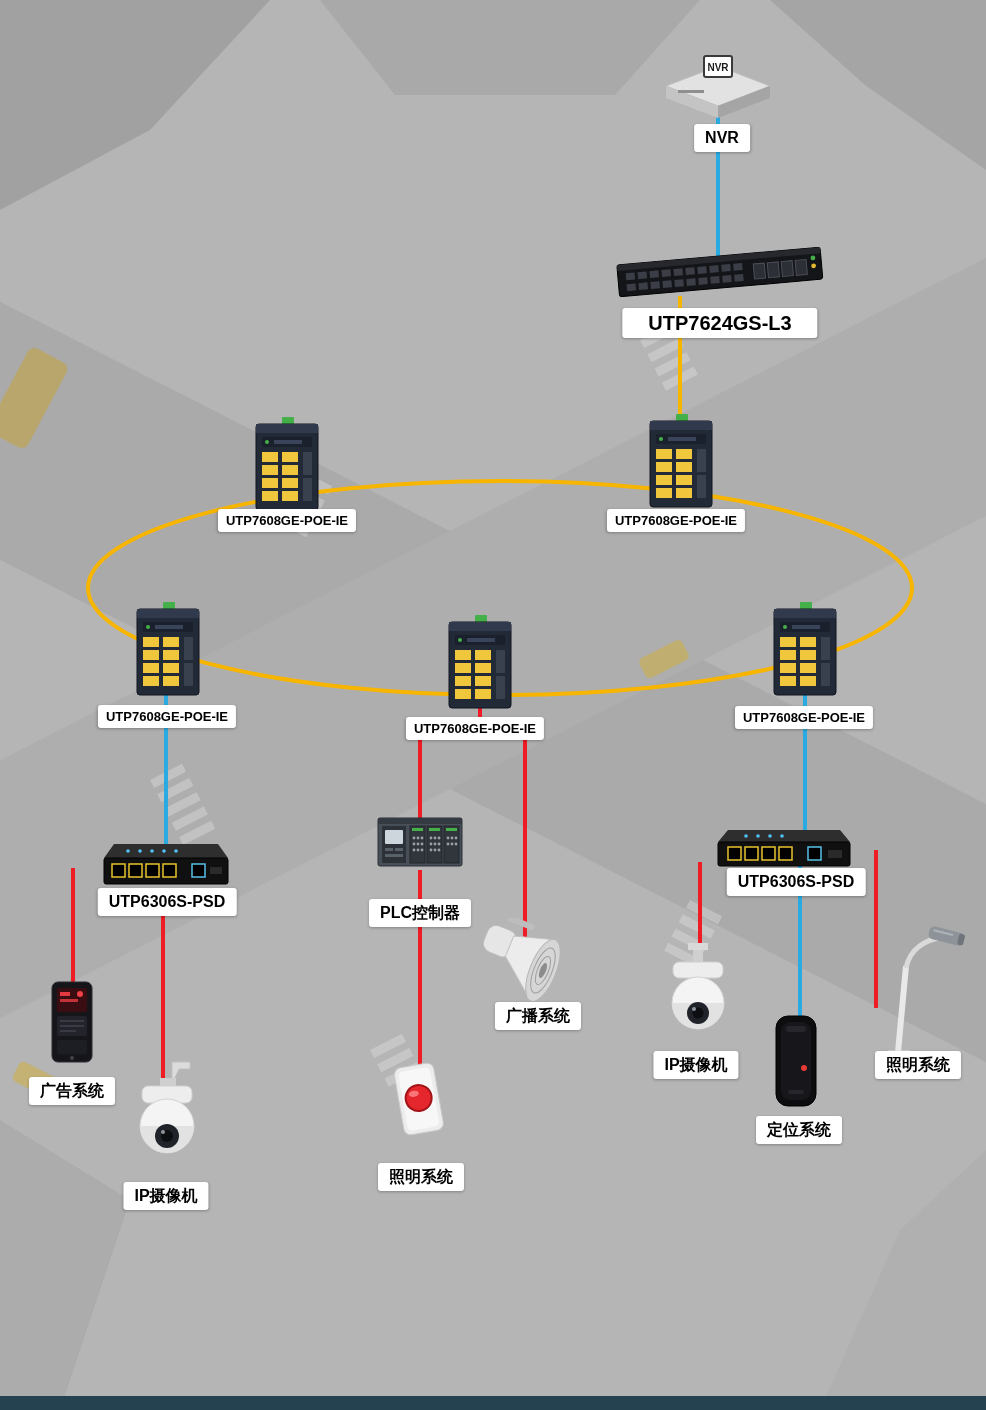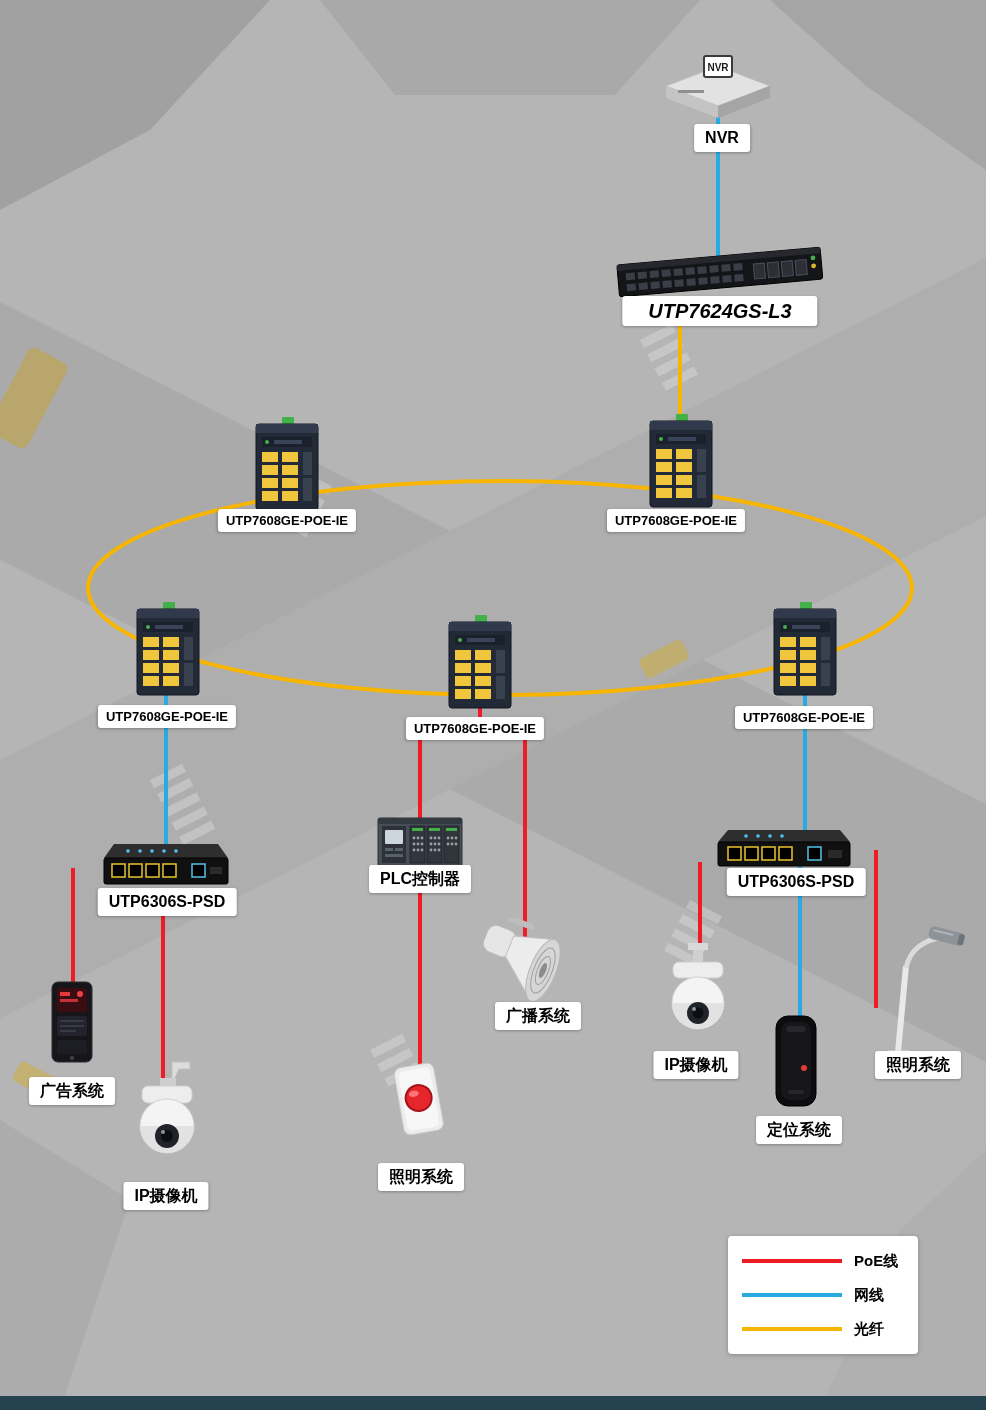--- a/index.html
+++ b/index.html
@@ -408,54 +408,34 @@
       <path d="M58,44 C62,24 78,16 92,14" stroke="#dadada" stroke-width="5" fill="none"></path>
       <g transform="rotate(14 96 14)">
         <rect x="80" y="5" width="36" height="13" rx="5" fill="#8d9399"></rect>
         <rect x="110" y="6" width="6" height="11" rx="2" fill="#6f757b"></rect>
         <rect x="84" y="8" width="20" height="2" fill="#aeb4ba"></rect>
       </g>
     </svg>
   </div>
 
   <div class="label" style="left:722px;top:124px;">NVR</div>
-  <div class="label big" style="left:720px;top:296px;font-style:italic;">UTP7624GS-L3</div>
+  <div class="label big" style="left:720px;top:308px;">UTP7624GS-L3</div>
 
   <div class="label small" style="left:287px;top:509px;">UTP7608GE-POE-IE</div>
   <div class="label small" style="left:676px;top:509px;">UTP7608GE-POE-IE</div>
   <div class="label small" style="left:167px;top:705px;">UTP7608GE-POE-IE</div>
   <div class="label small" style="left:475px;top:717px;">UTP7608GE-POE-IE</div>
   <div class="label small" style="left:804px;top:706px;">UTP7608GE-POE-IE</div>
 
   <div class="label" style="left:167px;top:888px;">UTP6306S-PSD</div>
   <div class="label" style="left:796px;top:868px;">UTP6306S-PSD</div>
 
   <div class="label" style="left:72px;top:1077px;">广告系统</div>
   <div class="label" style="left:166px;top:1182px;">IP摄像机</div>
-  <div class="label" style="left:420px;top:865px;">PLC控制器</div>
+  <div class="label" style="left:420px;top:899px;">PLC控制器</div>
   <div class="label" style="left:538px;top:1002px;">广播系统</div>
   <div class="label" style="left:421px;top:1163px;">照明系统</div>
   <div class="label" style="left:696px;top:1051px;">IP摄像机</div>
   <div class="label" style="left:799px;top:1116px;">定位系统</div>
   <div class="label" style="left:908px;top:1051px;margin-left:10px;">照明系统</div>
 
-  <div class="legend">
-    <div class="legend-row">
-      <svg width="104" height="6">
-        <line x1="2" y1="3" x2="102" y2="3" stroke-width="4" stroke="#ee1c25"></line>
-      </svg>
-      <span class="legend-label">PoE线</span>
-    </div>
-    <div class="legend-row">
-      <svg width="104" height="6">
-        <line x1="2" y1="3" x2="102" y2="3" stroke-width="4" stroke="#29abe2"></line>
-      </svg>
-      <span class="legend-label">网线</span>
-    </div>
-    <div class="legend-row">
-      <svg width="104" height="6">
-        <line x1="2" y1="3" x2="102" y2="3" stroke-width="4" stroke="#f7b500"></line>
-      </svg>
-      <span class="legend-label">光纤</span>
-    </div>
-  </div>
 
 </div>
 
 </body></html>

